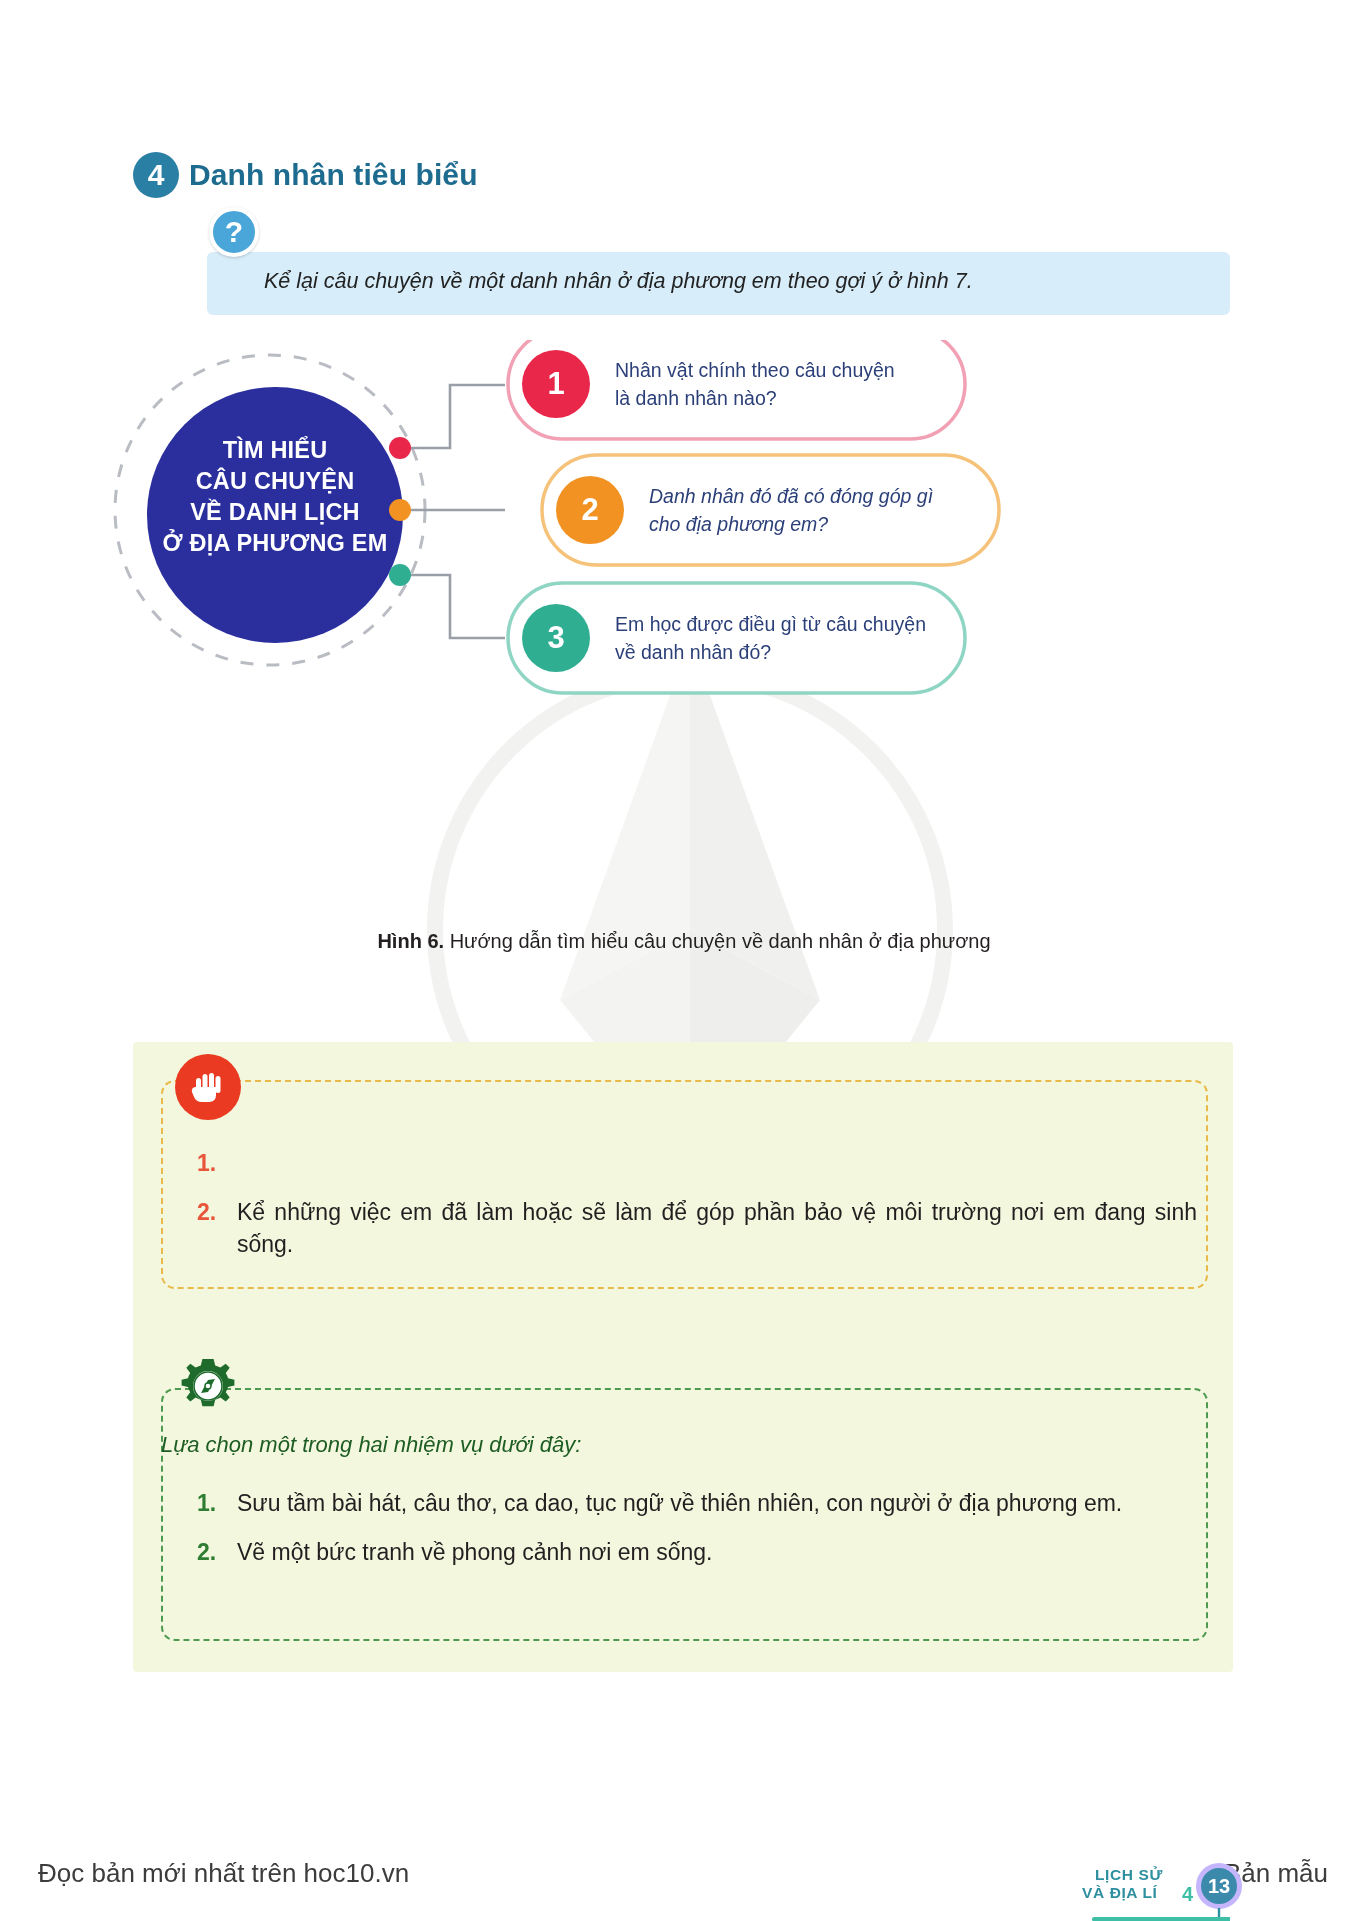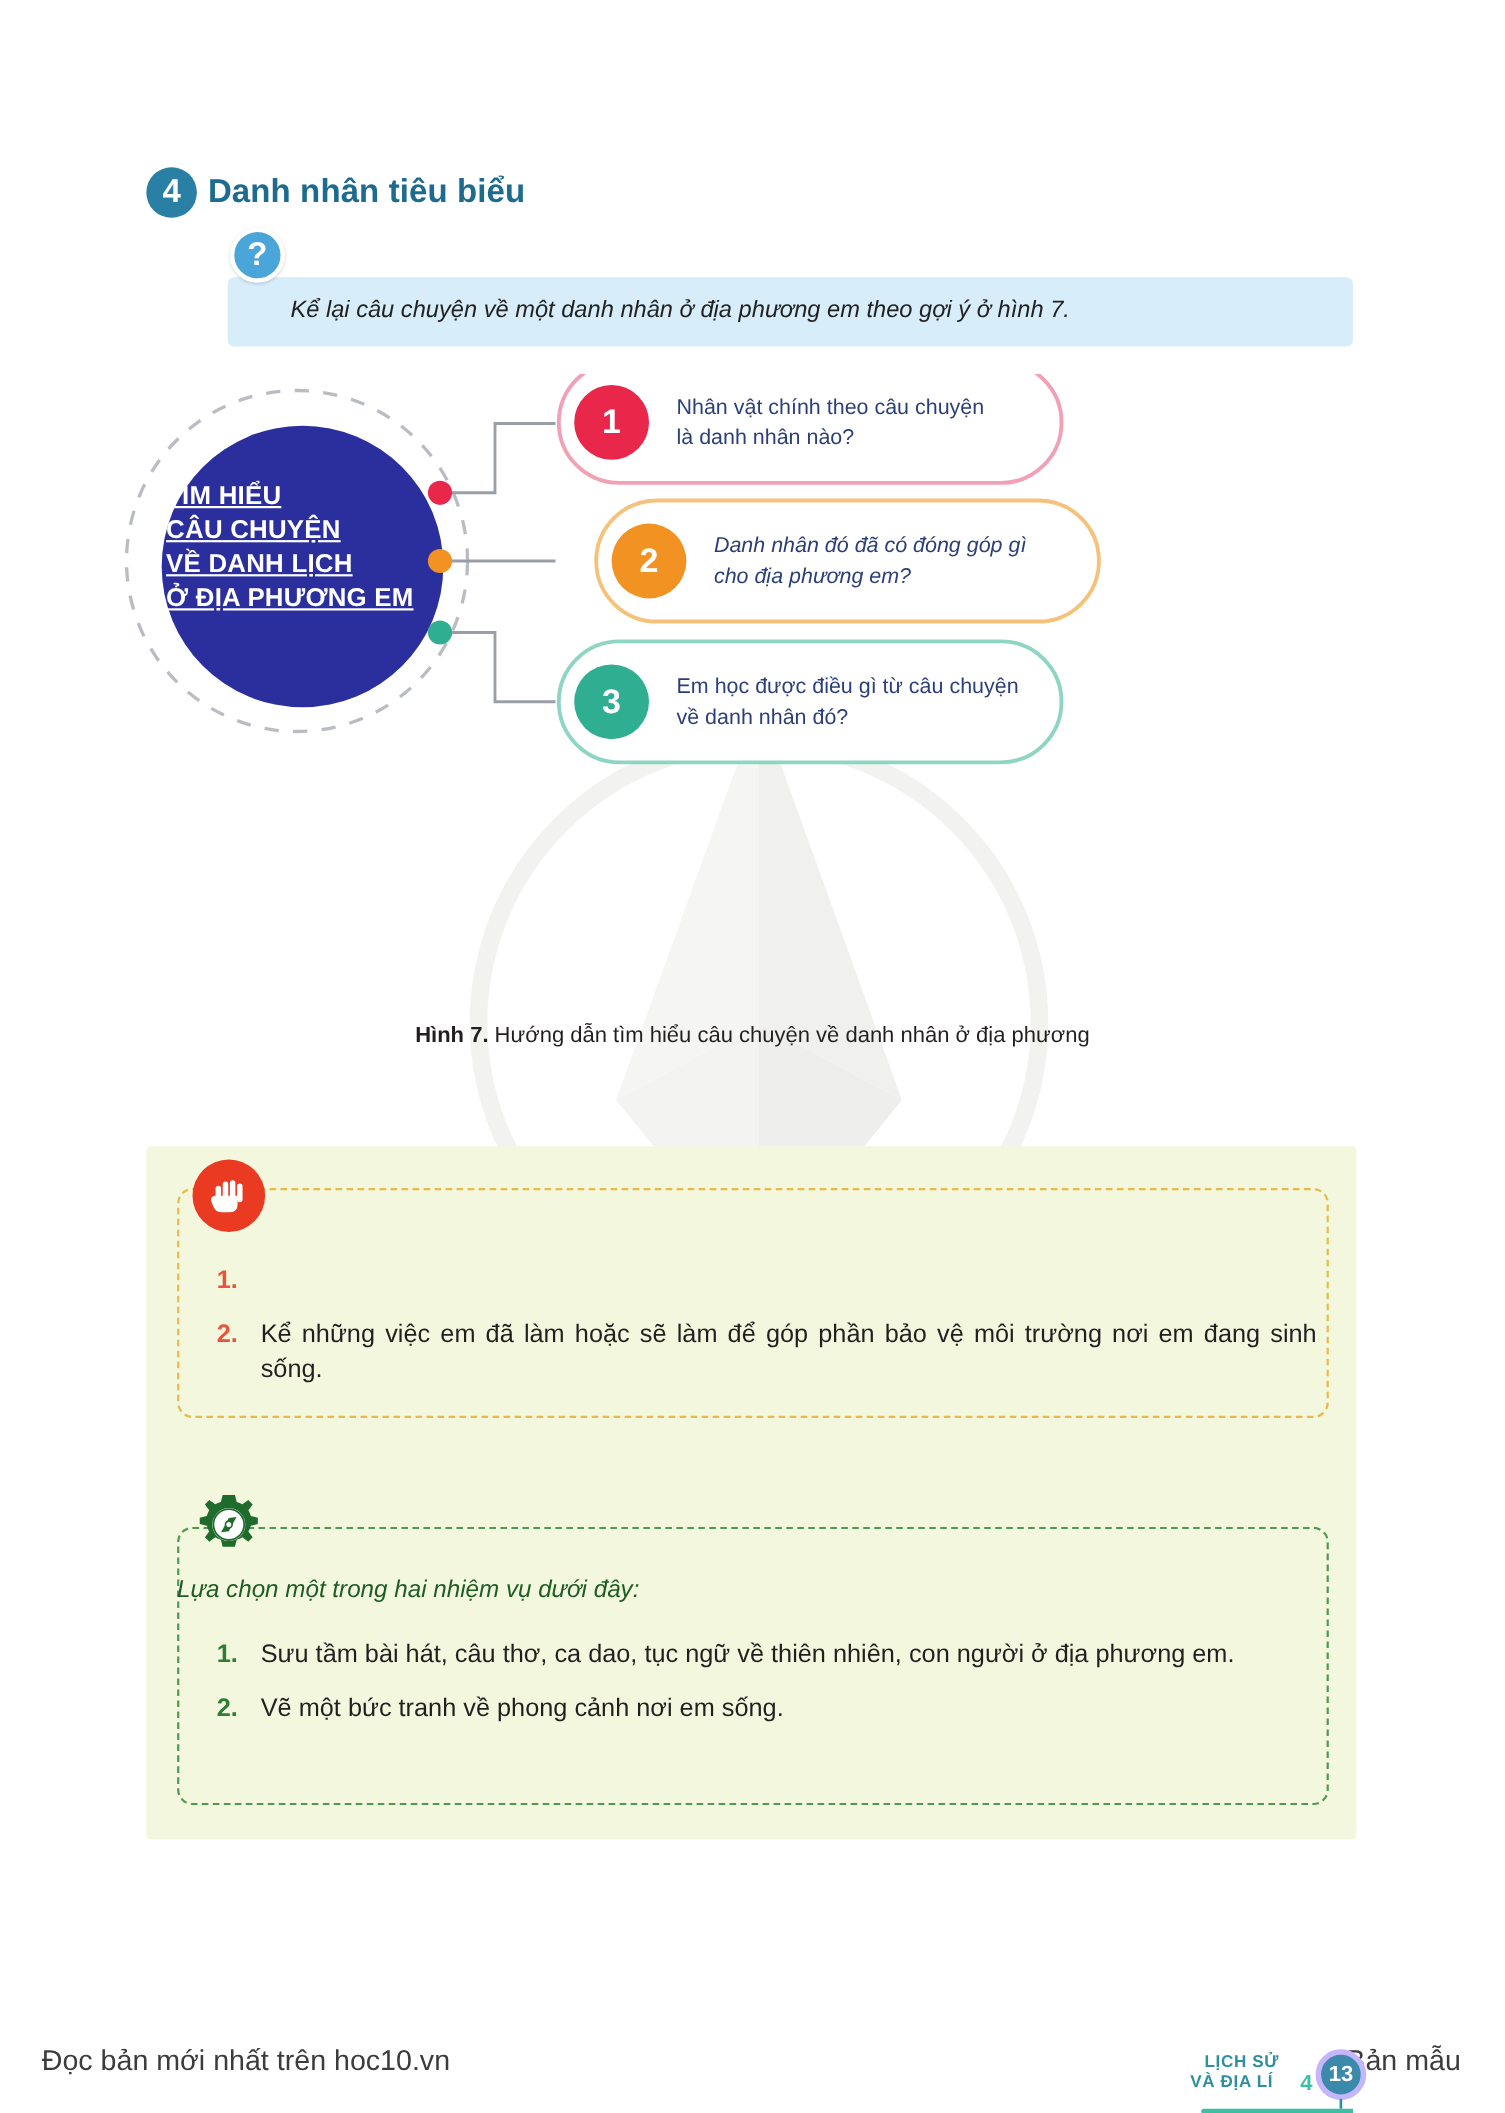--- a/index.html
+++ b/index.html
@@ -115,27 +115,27 @@
     width: 1160px;
     height: 560px;
   }
   .diagram svg { position: absolute; left: 0; top: 0; }
 
   .center-circle-text {
     position: absolute;
     left: 196px;
     top: 513px;
     width: 246px;
+    text-align: center;
     color: #ffffff;
     font-size: 23.5px;
     font-weight: bold;
     line-height: 1.32;
     letter-spacing: .2px;
     z-index: 4;
-    text-decoration: underline;
   }
 
   .pill-num {
     position: absolute;
     width: 68px; height: 68px;
     border-radius: 50%;
     display: flex;
     align-items: center;
     justify-content: center;
     color: #ffffff;
@@ -382,21 +382,21 @@
     </div>
 
     <div class="pill-num" style="left:412px; top:264px; background:#2fae92;">3</div>
     <div class="pill-text" style="left:505px; top:271px; width:350px;">
       <div>Em học được điều gì từ câu chuyện</div>
       <div>về danh nhân đó?</div>
     </div>
   </div>
 
   <div class="fig-caption">
-    <b>Hình 7.</b>
+    <b>Hình 6.</b>
     <span>Hướng dẫn tìm hiểu câu chuyện về danh nhân ở địa phương</span>
   </div>
 
   <div class="green-panel"></div>
 
   <div class="dashed-box box-orange"></div>
   <div class="icon-circle hand-icon-wrap">
     <svg width="40" height="40" viewBox="0 0 40 40">
       <g fill="#ffffff">
         <rect x="8" y="11" width="5" height="15" rx="2.5"></rect>

